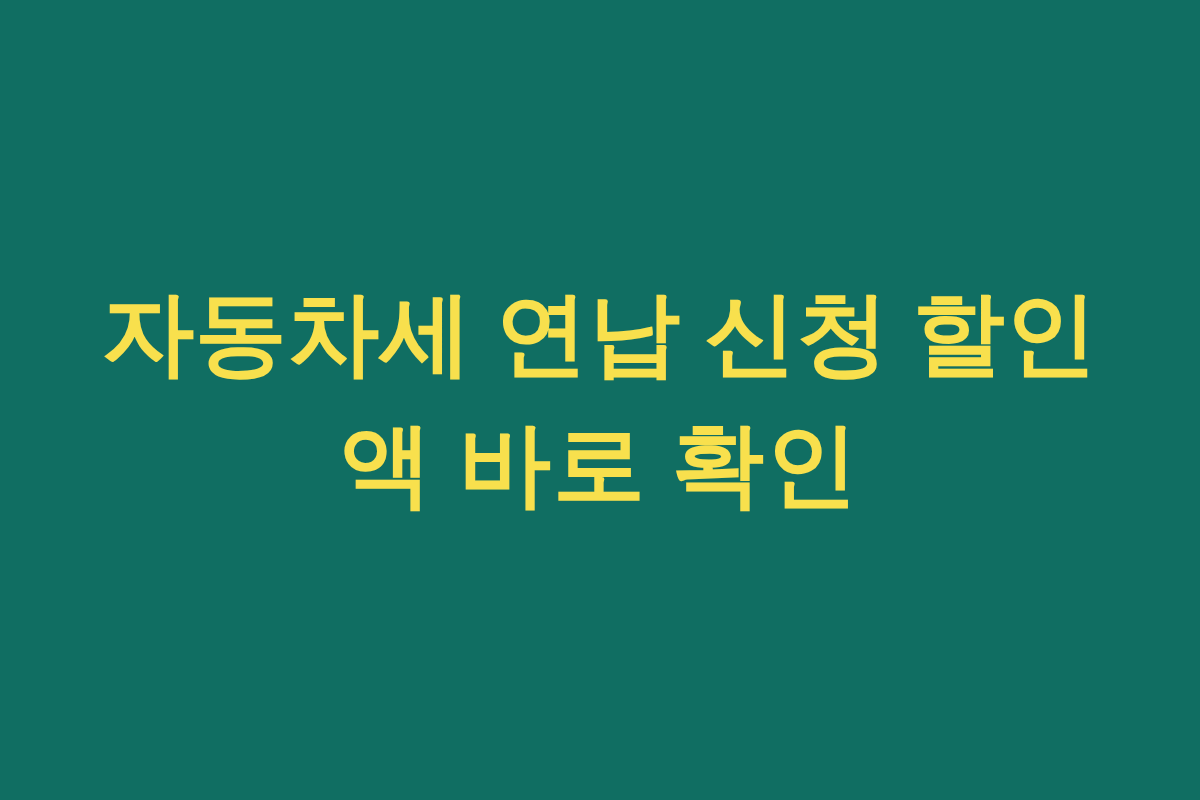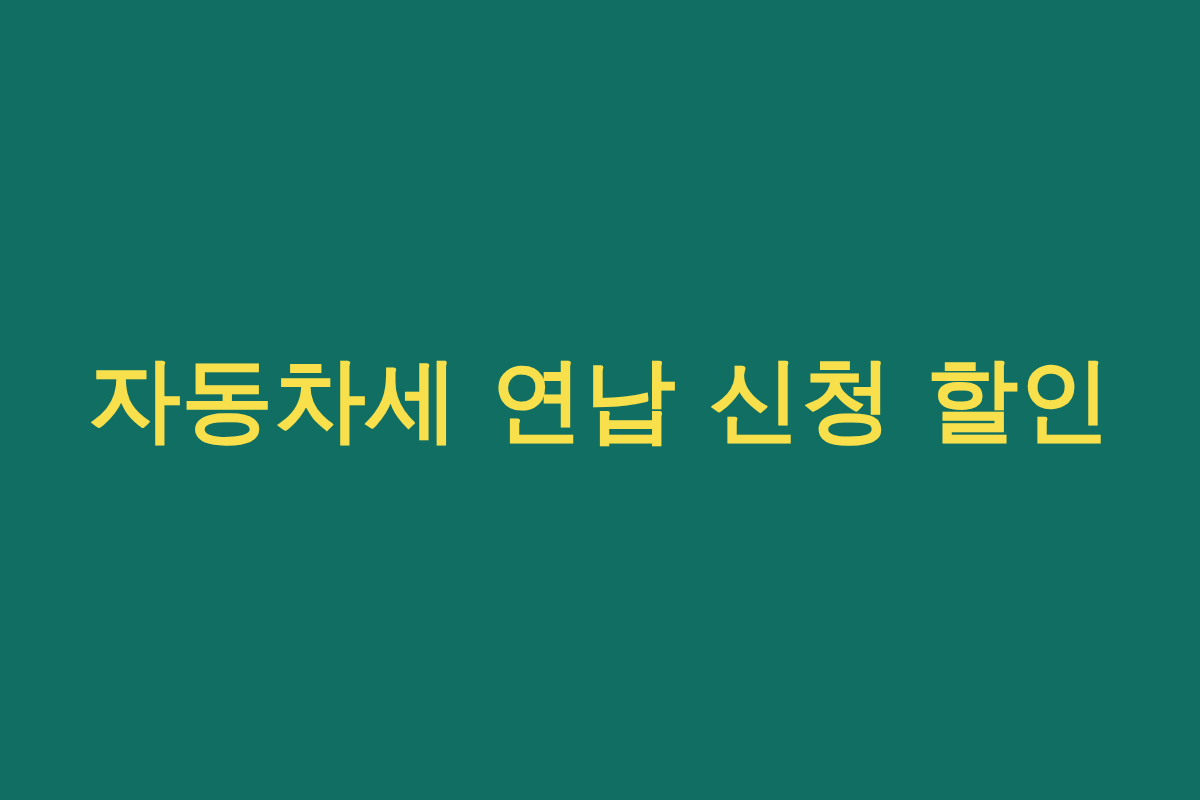--- a/index.html
+++ b/index.html
@@ -37,28 +37,30 @@
     line-height: 1.42;
     letter-spacing: 0.5px;
     color: #f8e04d;
     word-break: keep-all;
     -webkit-font-smoothing: antialiased;
   }
 
   .headline .line {
     display: block;
     white-space: nowrap;
+    font-family: Liberation Serif, serif;
   }
 
   .headline .line-2 {
     letter-spacing: 2px;
   }
 </style>
 </head>
 <body>
 
 <div class="banner" style="background-color: rgb(16, 110, 98);">
 
   <h1 class="headline" style="color: rgb(248, 224, 77);">
     <span class="line line-1">자동차세 연납 신청 할인</span>
+    <span class="line line-2">액 바로 확인</span>
   </h1>
 
 </div>
 
 </body></html>

